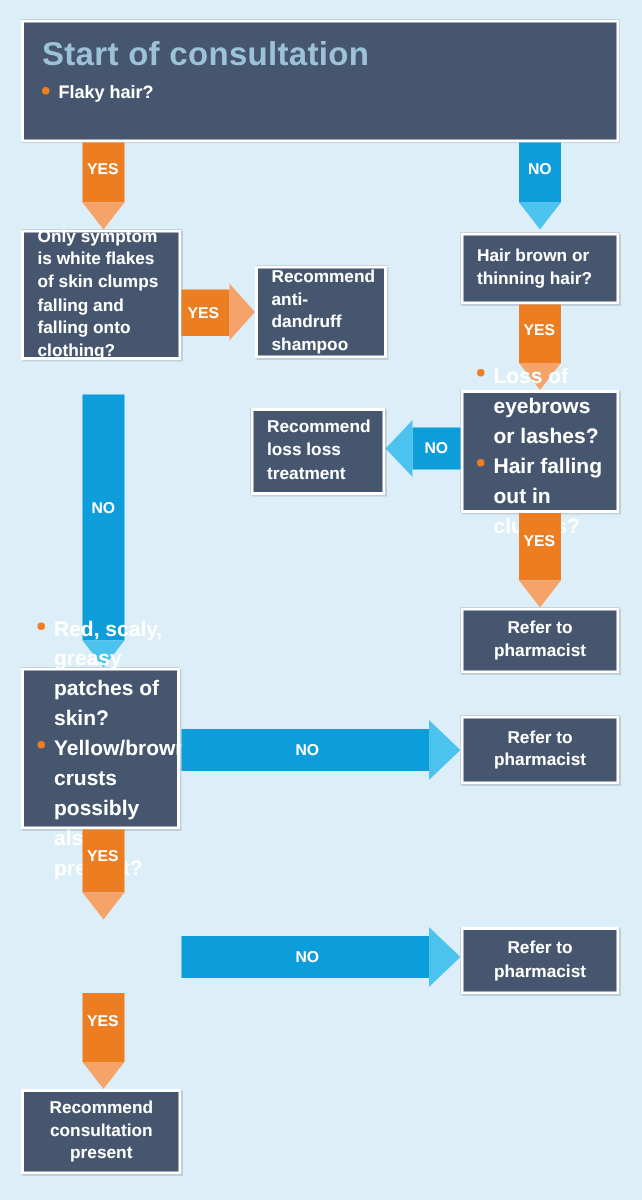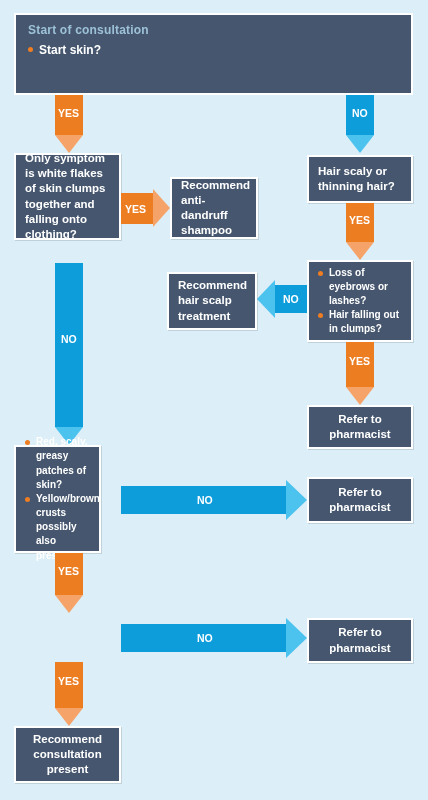--- a/index.html
+++ b/index.html
@@ -27,27 +27,27 @@
   .box.center{display:flex;flex-direction:column;align-items:center;justify-content:center;text-align:center;}
   .box.mid{display:flex;flex-direction:column;justify-content:center;}
 
   
   #header{
     position:absolute;left:14px;top:13px;width:399px;height:82px;
     background:#45566e;border:2px solid #ffffff;box-sizing:border-box;
     padding:9px 12px;
   }
   #header .title{
-    color:#9dc2d8;font-size:12px;font-weight:bold;letter-spacing:.2px;
+    color:#9dc2d8;font-size:22px;font-weight:bold;letter-spacing:.2px;
     margin:0 0 5px 0;line-height:1.1;
   }
   .bullets{list-style:none;margin:0;padding:0;}
   .bullets li{
     position:relative;padding-left:11px;color:#ffffff;font-weight:bold;
-    font-size:10px;line-height:1.42;
+    font-size:14px;line-height:1.42;
   }
   .bullets li:before{
     content:"";position:absolute;left:0;top:5px;width:5px;height:5px;
     border-radius:50%;background:#ef7d22;
   }
   #header .bullets li{font-size:12px;line-height:1.45;}
 
   
   .arrow{position:absolute;}
   .arrow .shaft{position:absolute;}
@@ -69,59 +69,59 @@
   
 </style>
 </head>
 <body>
 
 <div id="canvas">
 
   <div id="header">
     <div class="title">Start of consultation</div>
     <ul class="bullets">
-      <li>Start skin?</li>
+      <li>Flaky hair?</li>
     </ul>
   </div>
 
   <div class="arrow v or" style="left:55px;top:95px;width:28px;height:58px;">
     <div class="shaft" style="width:28px;height:40px;"></div>
     <div class="head" style="border-left:14px solid transparent;border-right:14px solid transparent;border-top:18px solid #f5a368;"></div>
     <div class="lbl" style="left:3px;top:12px;">YES</div>
   </div>
 
   <div class="arrow v bl" style="left:346px;top:95px;width:28px;height:58px;">
     <div class="shaft" style="width:28px;height:40px;"></div>
     <div class="head" style="border-left:14px solid transparent;border-right:14px solid transparent;border-top:18px solid #4cc3ef;"></div>
     <div class="lbl" style="left:6px;top:12px;">NO</div>
   </div>
 
   <div class="box mid" style="left:14px;top:153px;width:107px;height:87px;">
     <div>Only symptom</div>
     <div>is white flakes</div>
     <div>of skin clumps</div>
-    <div>together and</div>
+    <div>falling and</div>
     <div>falling onto</div>
     <div>clothing?</div>
   </div>
 
   <div class="arrow" style="left:121px;top:193px;width:49px;height:31px;">
     <div style="position:absolute;left:0;top:0;width:32px;height:31px;background:#ed7d21;"></div>
     <div style="position:absolute;left:32px;top:-4px;width:0;height:0;border-top:19.5px solid transparent;border-bottom:19.5px solid transparent;border-left:17px solid #f5a368;"></div>
     <div class="lbl" style="left:4px;top:10px;">YES</div>
   </div>
 
   <div class="box mid" style="left:170px;top:177px;width:88px;height:62px;">
     <div>Recommend</div>
     <div>anti-dandruff</div>
     <div>shampoo</div>
   </div>
 
   <div class="box mid" style="left:307px;top:155px;width:106px;height:48px;">
-    <div>Hair scaly or</div>
+    <div>Hair brown or</div>
     <div>thinning hair?</div>
   </div>
 
   <div class="arrow v or" style="left:346px;top:203px;width:28px;height:57px;">
     <div class="shaft" style="width:28px;height:39px;"></div>
     <div class="head" style="border-left:14px solid transparent;border-right:14px solid transparent;border-top:18px solid #f5a368;"></div>
     <div class="lbl" style="left:3px;top:11px;">YES</div>
   </div>
 
   <div class="box mid" style="left:307px;top:260px;width:106px;height:82px;">
@@ -132,42 +132,42 @@
   </div>
 
   <div class="arrow" style="left:257px;top:285px;width:50px;height:28px;">
     <div style="position:absolute;left:18px;top:0;width:32px;height:28px;background:#0d9ddb;"></div>
     <div style="position:absolute;left:0;top:-5px;width:0;height:0;border-top:19px solid transparent;border-bottom:19px solid transparent;border-right:18px solid #4cc3ef;"></div>
     <div class="lbl" style="left:26px;top:8px;">NO</div>
   </div>
 
   <div class="box mid" style="left:167px;top:272px;width:90px;height:58px;">
     <div>Recommend</div>
-    <div>hair scalp</div>
+    <div>loss loss</div>
     <div>treatment</div>
   </div>
 
   <div class="arrow v or" style="left:346px;top:342px;width:28px;height:63px;">
     <div class="shaft" style="width:28px;height:45px;"></div>
     <div class="head" style="border-left:14px solid transparent;border-right:14px solid transparent;border-top:18px solid #f5a368;"></div>
     <div class="lbl" style="left:3px;top:13px;">YES</div>
   </div>
 
   <div class="box center" style="left:307px;top:405px;width:106px;height:44px;">
     <div>Refer to</div>
     <div>pharmacist</div>
   </div>
 
   <div class="arrow v bl" style="left:55px;top:263px;width:28px;height:182px;">
     <div class="shaft" style="width:28px;height:164px;"></div>
     <div class="head" style="border-left:14px solid transparent;border-right:14px solid transparent;border-top:18px solid #4cc3ef;"></div>
     <div class="lbl" style="left:6px;top:70px;">NO</div>
   </div>
 
-  <div class="box mid" style="left:14px;top:445px;width:87px;height:108px;">
+  <div class="box mid" style="left:14px;top:445px;width:106px;height:108px;">
     <ul class="bullets">
       <li>Red, scaly, greasy patches of skin?</li>
       <li>Yellow/brown crusts possibly also present?</li>
     </ul>
   </div>
 
   <div class="arrow" style="left:121px;top:486px;width:186px;height:28px;">
     <div style="position:absolute;left:0;top:0;width:165px;height:28px;background:#0d9ddb;"></div>
     <div style="position:absolute;left:165px;top:-6px;width:0;height:0;border-top:20px solid transparent;border-bottom:20px solid transparent;border-left:21px solid #4cc3ef;"></div>
     <div class="lbl" style="left:76px;top:8px;">NO</div>

